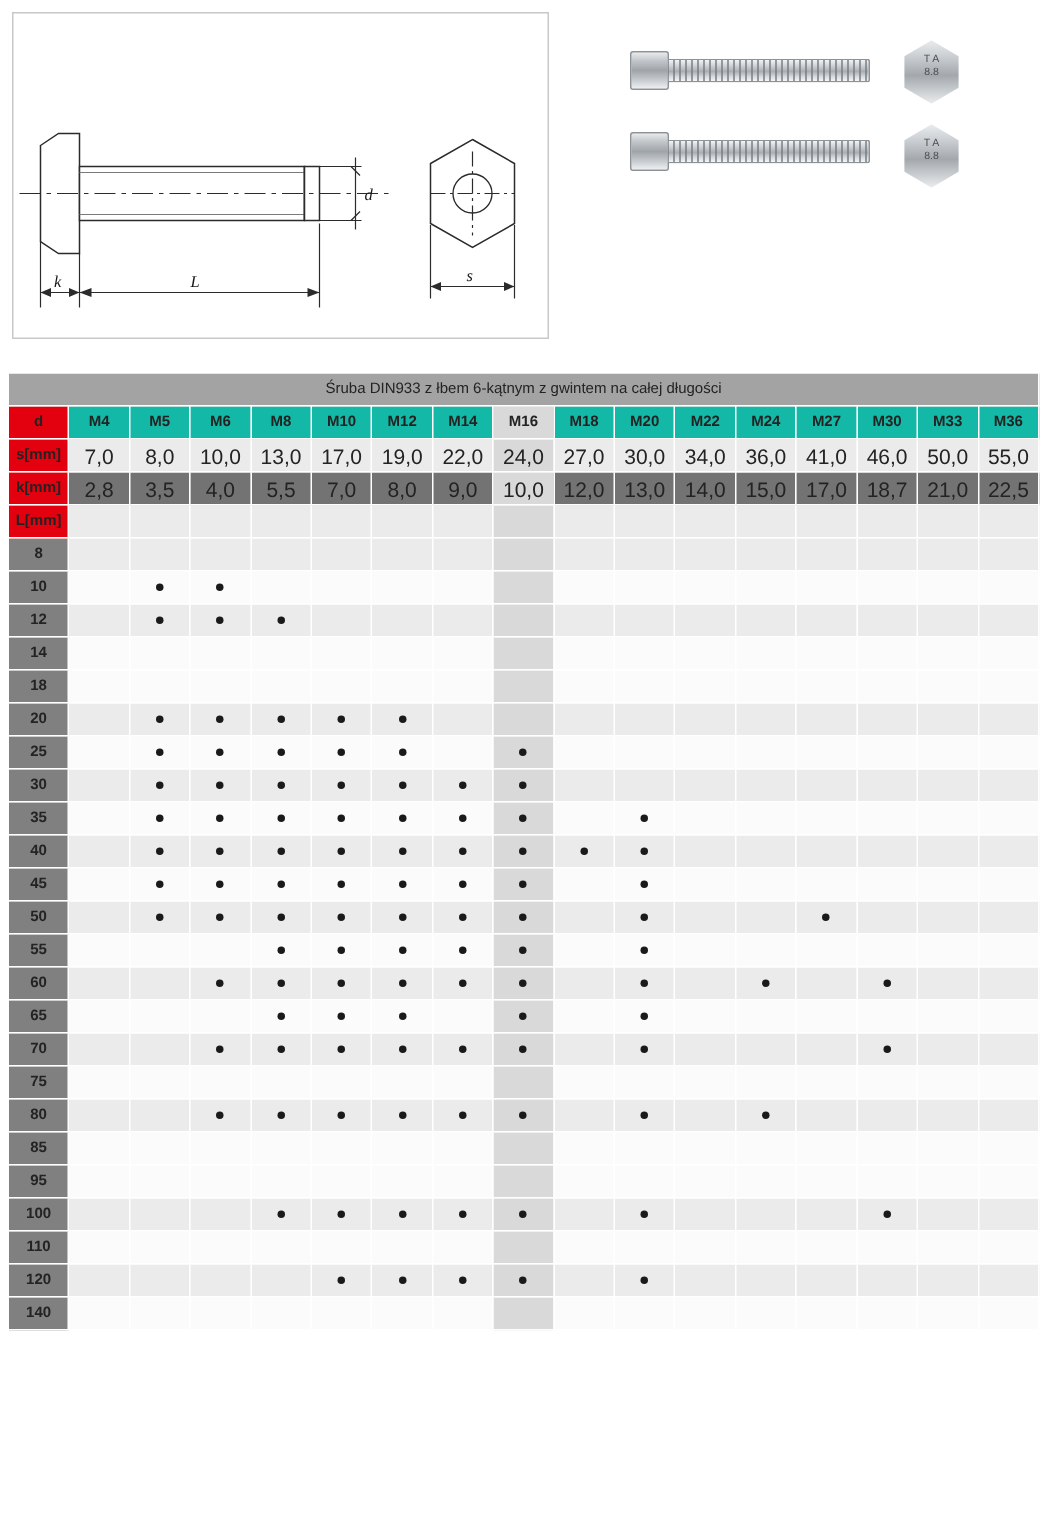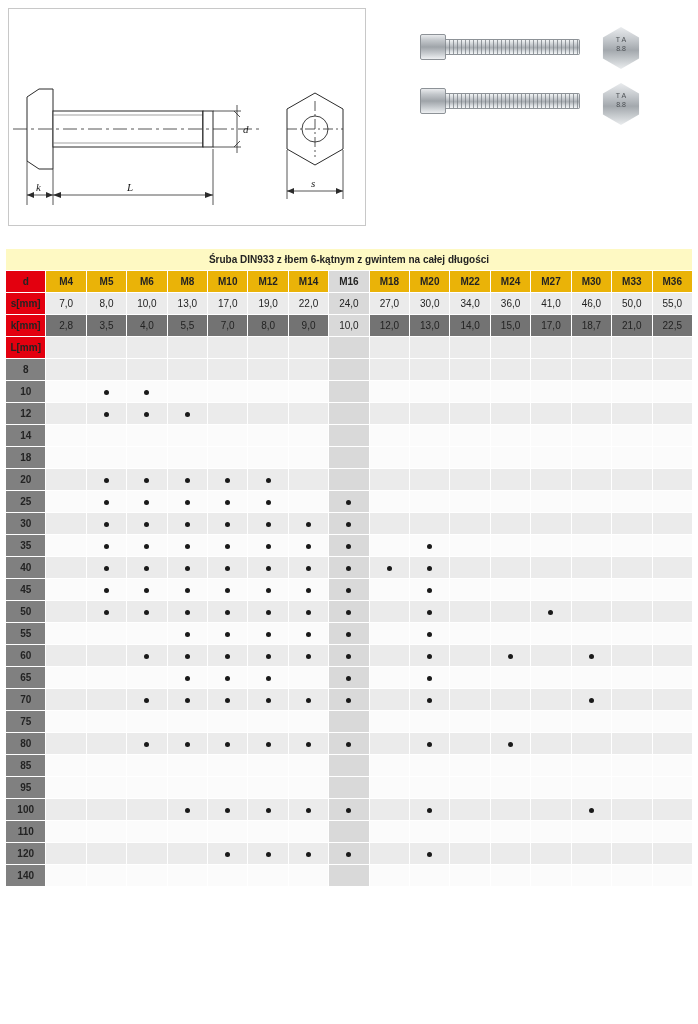--- a/index.html
+++ b/index.html
@@ -101,43 +101,43 @@
   table.din td, table.din th {
     border: 1px solid #ffffff;
     font-size: 10px;
     text-align: center;
     height: 22px;
     padding: 0;
     color: #232323;
     font-family: "Liberation Sans", sans-serif;
   }
   .title-row td {
-    background: #fef9c3;
+    background: #a3a3a3;
     color: #1a1a1a;
     font-size: 14px;
-    font-weight: bold;
+    font-weight: normal;
     height: 32px;
     border: 1px solid #ffffff;
     margin-top: 41px;
   }
   .lbl {
     width: 56px;
     background: #e3000f;
     color: #ffffff;
     font-weight: bold;
     font-size: 10px;
   }
   .hdr td.mcol {
-    background: #eab308;
+    background: #14b8a6;
     font-weight: bold;
     font-size: 10px;
   }
   .datarow td.val {
     background: #ebebeb;
-    font-size: 10px;
+    font-size: 14px;
   }
   .datarow.alt td.val {
     background: #737373;
   }
   .hl { background: #d9d9d9 !important; margin-top: 20px; }
   .lenlbl {
     width: 56px;
     background: #808080;
     color: #ffffff;
     font-weight: bold;

